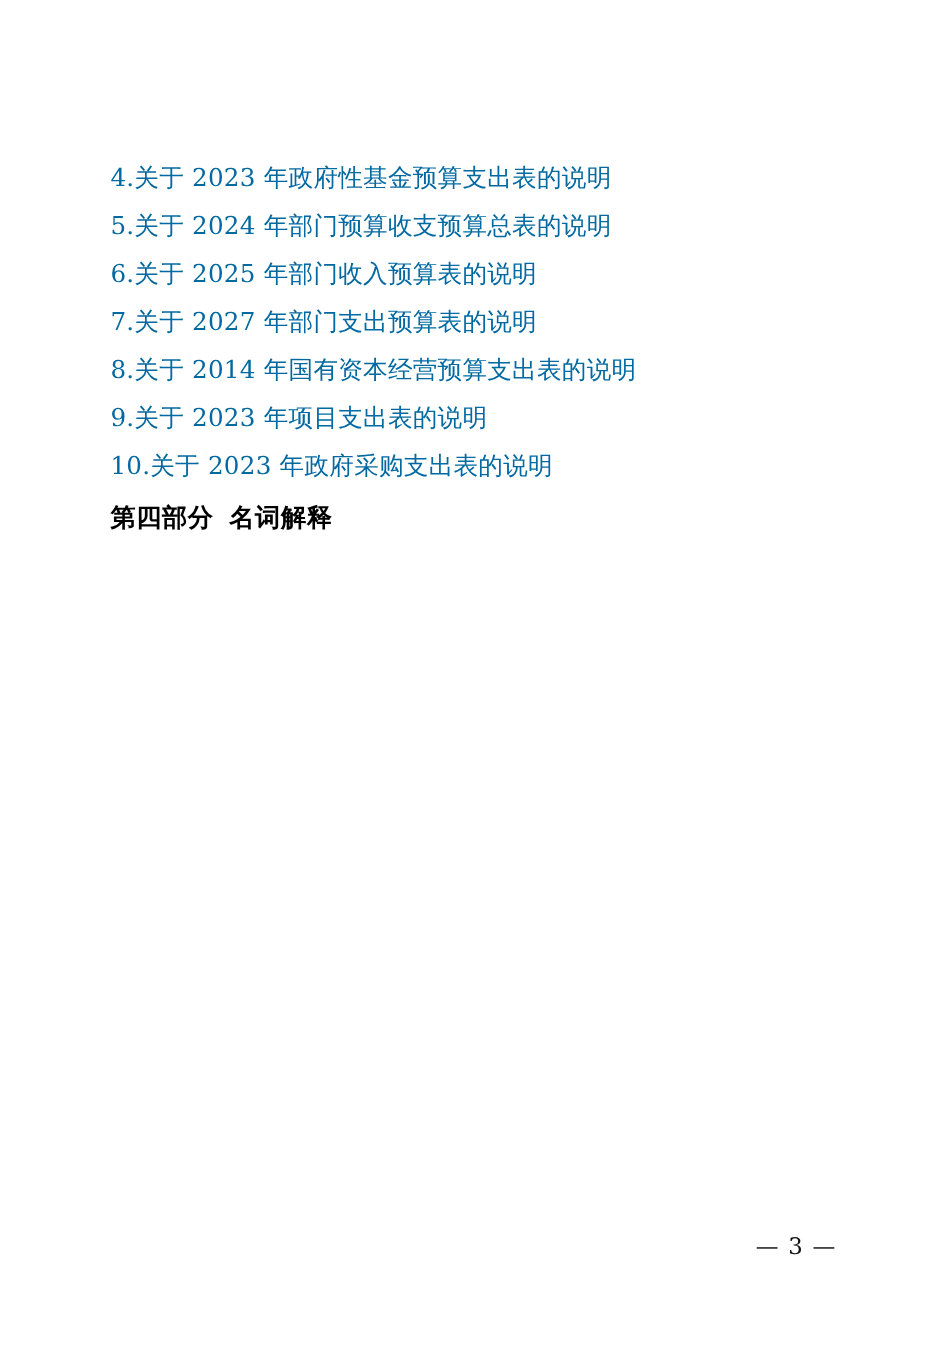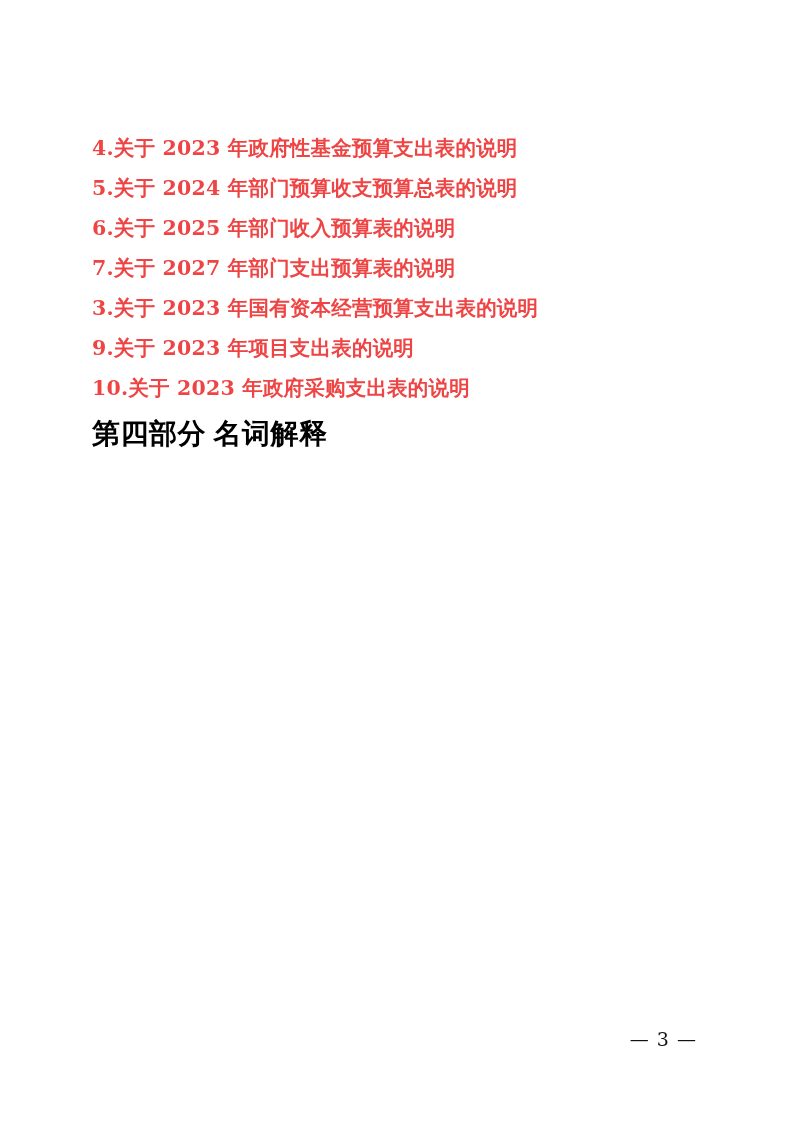--- a/index.html
+++ b/index.html
@@ -27,27 +27,26 @@
     position: absolute;
     left: 92px;
     top: 128px;
     width: 610px;
   }
   .toc-line {
     font-family: "DejaVu Serif", serif;
     font-size: 20.5px;
     line-height: 40px;
     letter-spacing: 0.2px;
-    color: #ef4444;
+    color: #0369a1;
     white-space: pre;
-    font-weight: bold;
   }
   .section-heading {
-    font-family: Liberation Serif, serif;
-    font-size: 28px;
+    font-family: Liberation Mono, monospace;
+    font-size: 21px;
     font-weight: bold;
     line-height: 40px;
     letter-spacing: 0.5px;
     color: #000000;
     margin-top: 6px;
     white-space: pre;
   }
   .page-number {
     position: absolute;
     right: 96px;
@@ -61,19 +60,19 @@
 </style>
 </head>
 <body>
 
 <div class="page">
   <div class="content">
     <div class="toc-line">4.关于 2023 年政府性基金预算支出表的说明</div>
     <div class="toc-line">5.关于 2024 年部门预算收支预算总表的说明</div>
     <div class="toc-line">6.关于 2025 年部门收入预算表的说明</div>
     <div class="toc-line">7.关于 2027 年部门支出预算表的说明</div>
-    <div class="toc-line">3.关于 2023 年国有资本经营预算支出表的说明</div>
+    <div class="toc-line">8.关于 2014 年国有资本经营预算支出表的说明</div>
     <div class="toc-line">9.关于 2023 年项目支出表的说明</div>
     <div class="toc-line">10.关于 2023 年政府采购支出表的说明</div>
     <div class="section-heading">第四部分 名词解释</div>
   </div>
   <div class="page-number">— 3 —</div>
 </div>
 
 </body></html>

